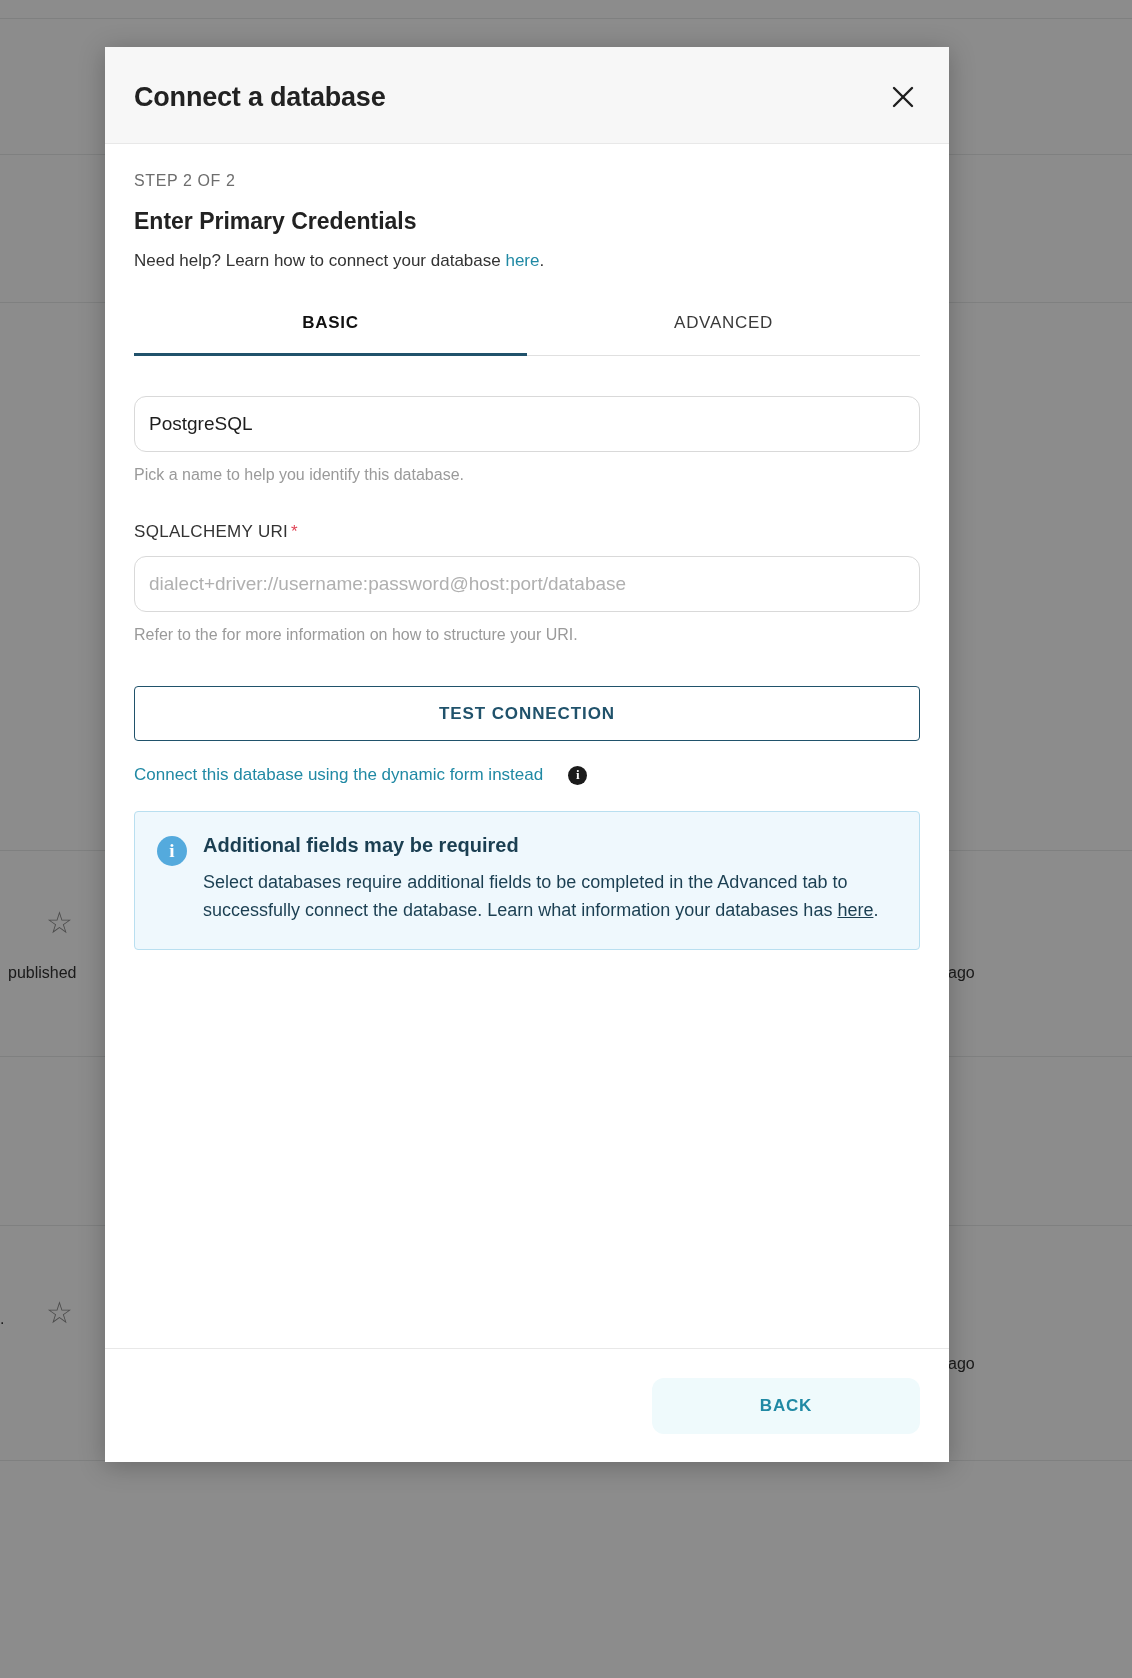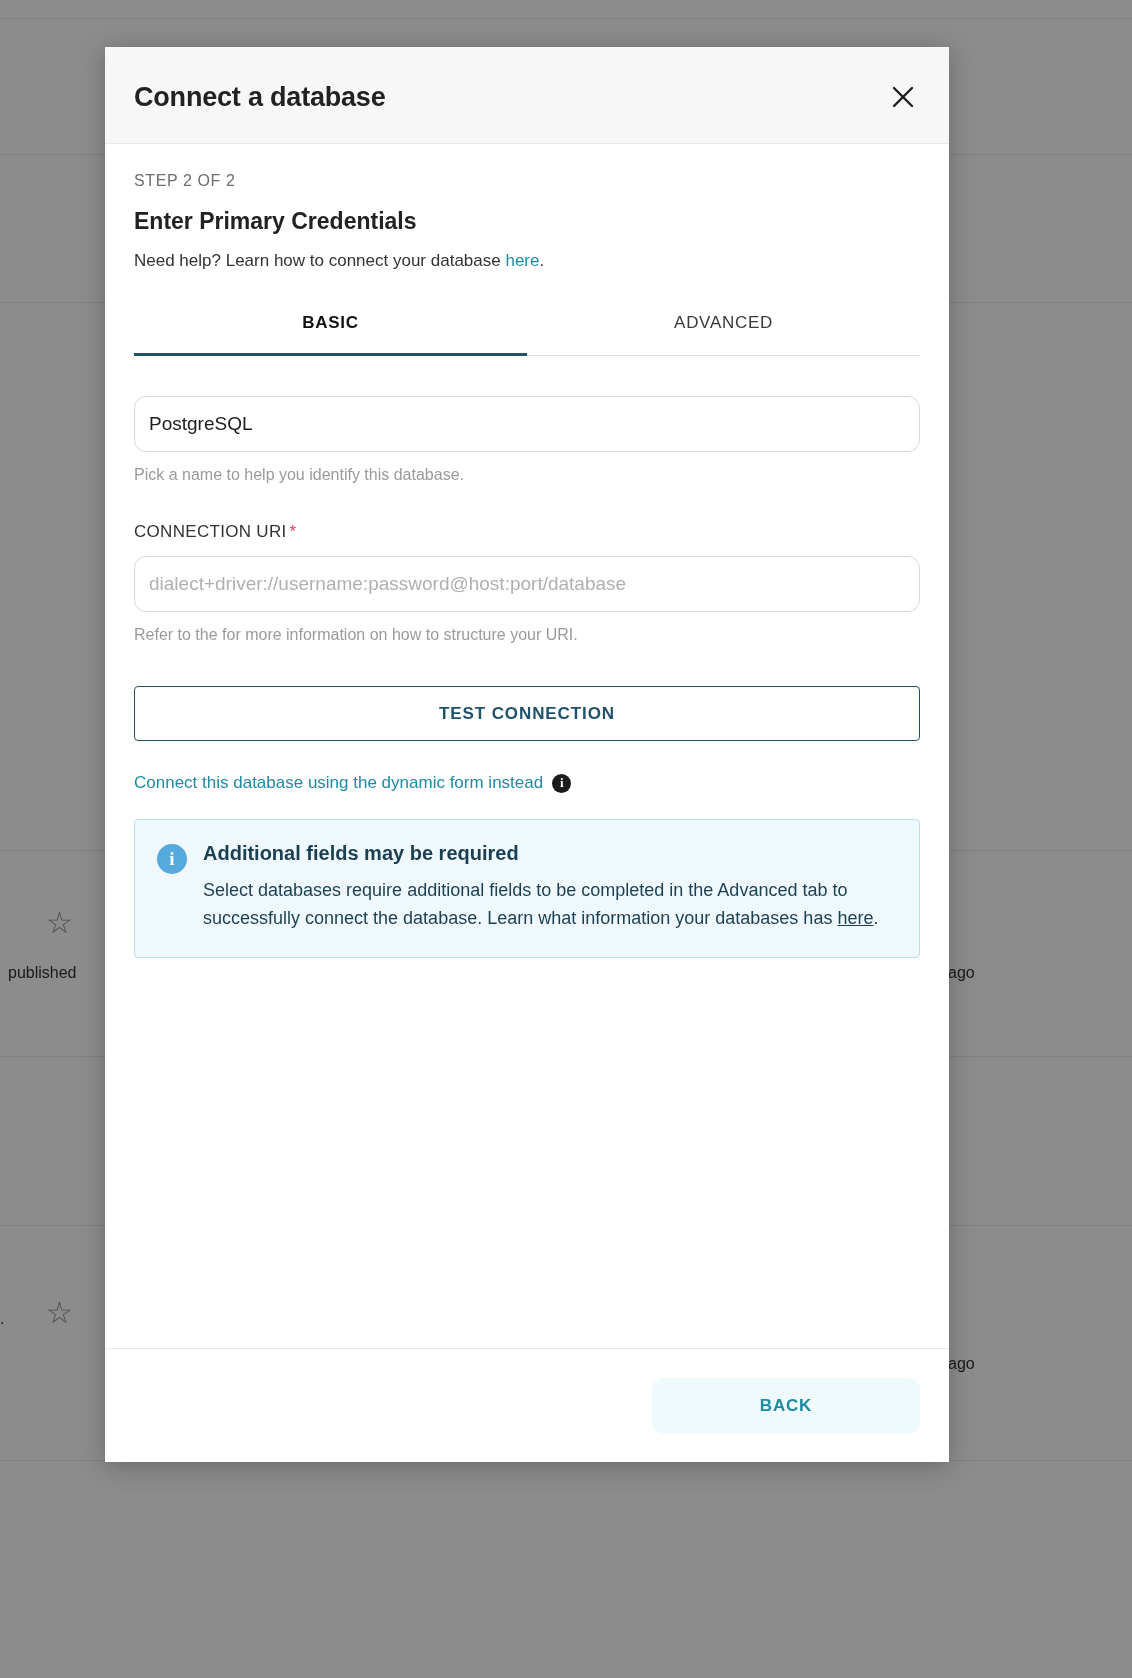--- a/index.html
+++ b/index.html
@@ -179,26 +179,26 @@
     background: #fff;
     color: #20526b;
     font-size: 17px;
     font-weight: 700;
     letter-spacing: 0.9px;
     cursor: pointer;
     font-family: "Liberation Sans", sans-serif;
   }
 
   .dynamic-link {
-    margin-top: 32px;
+    margin-top: 24px;
     font-size: 17px;
     color: #2089a4;
     display: flex;
     align-items: center;
-    gap: 9px;
+    gap: 25px;
     cursor: pointer;
   }
   .info-dark {
     width: 19px;
     height: 19px;
     border-radius: 50%;
     background: #1b1b1b;
     color: #fff;
     font-size: 13px;
     font-weight: 700;
@@ -336,21 +336,21 @@
   </div>
 
   <div class="modal-body">
 
     <input class="text-input" type="text" value="PostgreSQL" style="">
     <div class="hint">Pick a name to help you identify this database.</div>
 
     <div class="gap-lg"></div>
 
     <div class="field-label">
-      <span>CONNECTION URI</span><span class="req">*</span>
+      <span>SQLALCHEMY URI</span><span class="req">*</span>
     </div>
     <input class="text-input" type="text" placeholder="dialect+driver://username:password@host:port/database" style="">
     <div class="hint">Refer to the for more information on how to structure your URI.</div>
 
     <button class="test-btn">TEST CONNECTION</button>
 
     <div class="dynamic-link">
       <span>Connect this database using the dynamic form instead</span>
       <span class="info-dark">i</span>
     </div>

